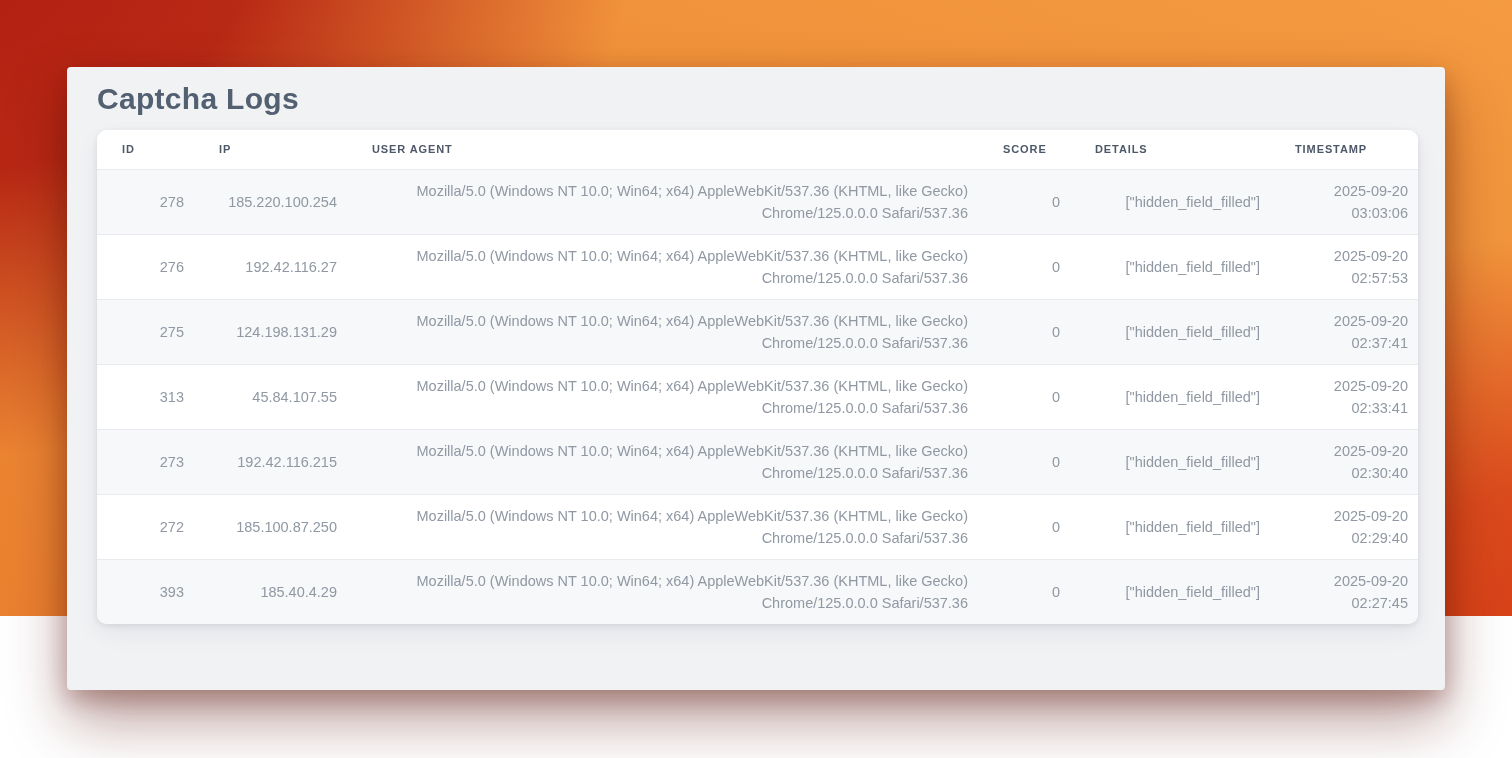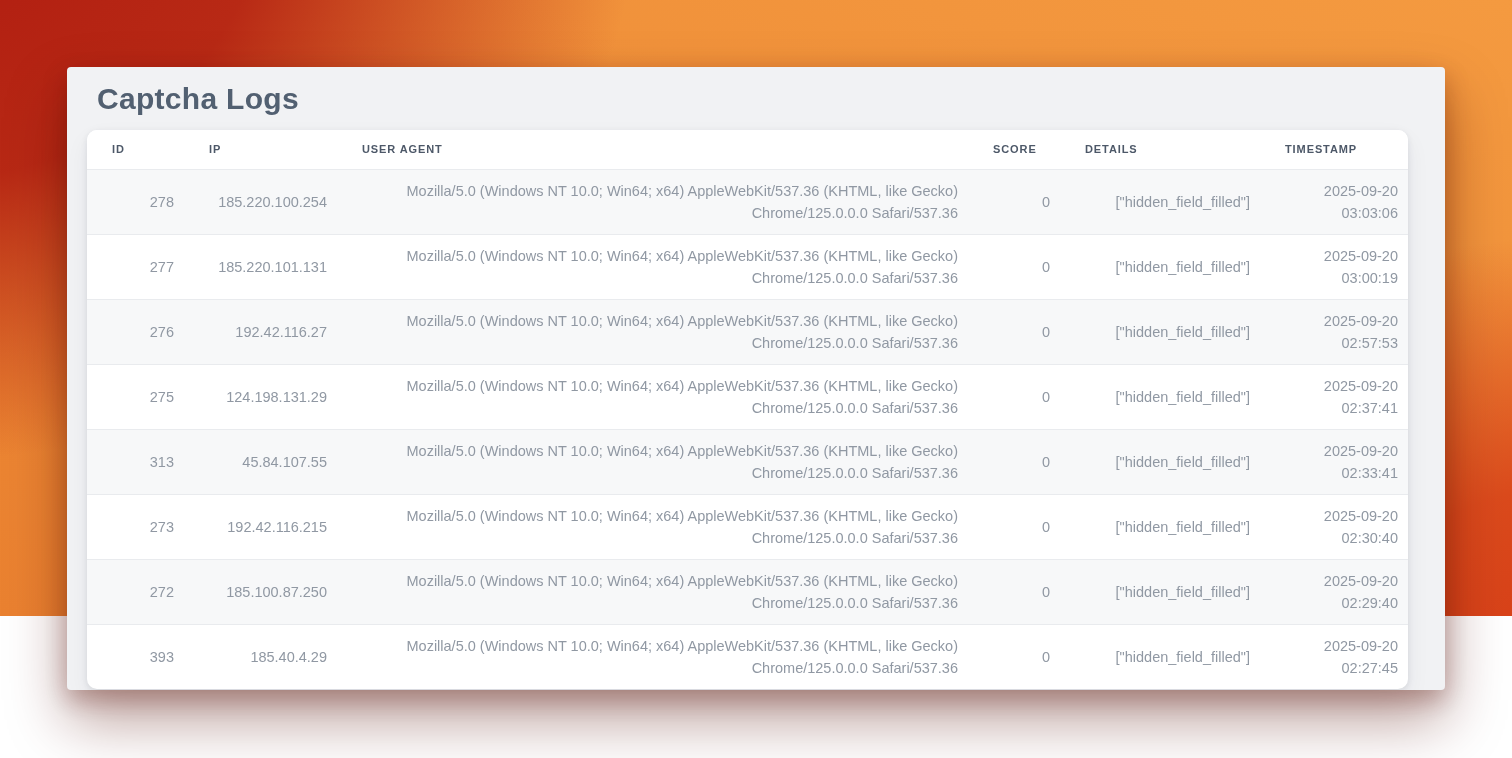--- a/index.html
+++ b/index.html
@@ -39,21 +39,21 @@
   .page-title{
     margin:15px 0 0 30px;
     font-size:30px;
     line-height:33px;
     font-weight:600;
     letter-spacing:.3px;
     color:var(--title-color);
   }
 
   .table-wrap{
-    margin:15px 30px 0 20px;
+    margin:15px 30px 0 30px;
     width:1321px;
     background:var(--table-bg);
     border-radius:10px;
     overflow:hidden;
     box-shadow:0 2px 6px rgba(30,40,60,.10), 0 10px 24px rgba(30,40,60,.06);
   }
 
   table{width:100%;border-collapse:collapse;table-layout:fixed;}
   col.c-id{width:97px;}
   col.c-ip{width:153px;}
@@ -117,28 +117,20 @@
         <tbody>
             <tr>
     <td class="c-id">278</td>
     <td class="c-ip">185.220.100.254</td>
     <td class="c-ua">Mozilla/5.0 (Windows NT 10.0; Win64; x64) AppleWebKit/537.36 (KHTML, like Gecko) Chrome/125.0.0.0 Safari/537.36</td>
     <td class="c-score">0</td>
     <td class="c-details">["hidden_field_filled"]</td>
     <td class="c-ts">2025-09-20 03:03:06</td>
   </tr>
             <tr>
-    <td class="c-id">277</td>
-    <td class="c-ip">185.220.101.131</td>
-    <td class="c-ua">Mozilla/5.0 (Windows NT 10.0; Win64; x64) AppleWebKit/537.36 (KHTML, like Gecko) Chrome/125.0.0.0 Safari/537.36</td>
-    <td class="c-score">0</td>
-    <td class="c-details">["hidden_field_filled"]</td>
-    <td class="c-ts">2025-09-20 03:00:19</td>
-  </tr>
-            <tr>
     <td class="c-id">276</td>
     <td class="c-ip">192.42.116.27</td>
     <td class="c-ua">Mozilla/5.0 (Windows NT 10.0; Win64; x64) AppleWebKit/537.36 (KHTML, like Gecko) Chrome/125.0.0.0 Safari/537.36</td>
     <td class="c-score">0</td>
     <td class="c-details">["hidden_field_filled"]</td>
     <td class="c-ts">2025-09-20 02:57:53</td>
   </tr>
             <tr>
     <td class="c-id">275</td>
     <td class="c-ip">124.198.131.29</td>

